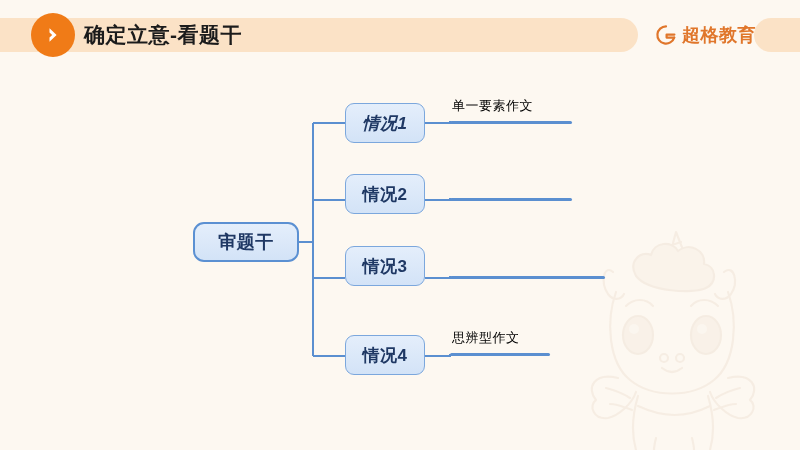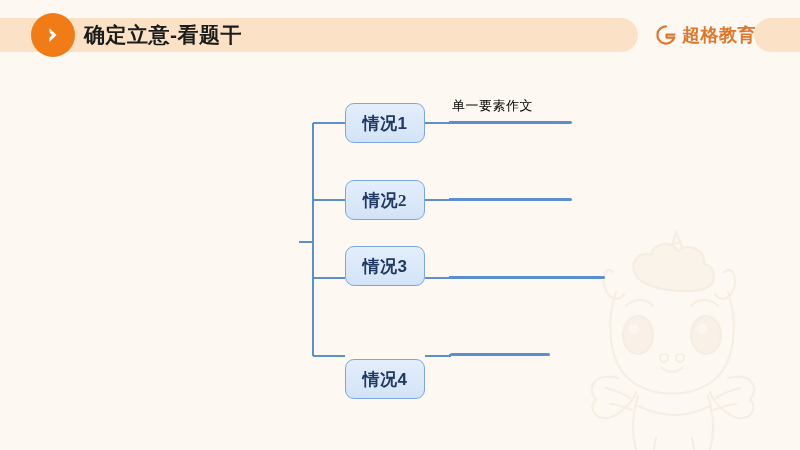--- a/index.html
+++ b/index.html
@@ -139,24 +139,24 @@
     height: 40px;
     border-width: 2px;
     border-color: #5b90d2;
     border-radius: 11px;
     font-size: 18px;
   }
   .node-child {
     width: 80px;
     height: 40px;
   }
-  #node-c1 { left: 345px; top: 33px; }
-  #node-c2 { left: 345px; top: 110px; font-family: Liberation Serif, serif; }
+  #node-c1 { left: 345px; top: 33px; font-style: italic; }
+  #node-c2 { left: 345px; top: 104px; }
   #node-c3 { left: 345px; top: 176px; }
-  #node-c4 { left: 345px; top: 265px; margin-top: 24px; }
+  #node-c4 { left: 345px; top: 265px; }
 
   .leaf {
     position: absolute;
     color: #000000;
     font-size: 13px;
     line-height: 22px;
     white-space: nowrap;
     letter-spacing: 0.5px;
   }
   .leaf-rule {
@@ -259,29 +259,31 @@
         <path d="M313 208 L345 208"></path>
         <path d="M313 286 L345 286"></path>
 
         <path d="M425 53 L450 53 L450 51"></path>
         <path d="M425 130 L450 130 L450 128"></path>
         <path d="M425 208 L450 208 L450 206"></path>
         <path d="M425 286 L450 286 L450 284"></path>
       </g>
     </svg>
 
+    <div class="node" id="node-root">审题干</div>
 
     <div class="node node-child" id="node-c1">情况1</div>
     <div class="node node-child" id="node-c2">情况2</div>
     <div class="node node-child" id="node-c3">情况3</div>
     <div class="node node-child" id="node-c4">情况4</div>
 
     <div class="leaf" id="leaf-t1">单一要素作文</div>
     <div class="leaf-rule" id="rule-1"></div>
 
     <div class="leaf-rule" id="rule-2"></div>
 
     <div class="leaf-rule" id="rule-3"></div>
 
+    <div class="leaf" id="leaf-t4">思辨型作文</div>
     <div class="leaf-rule" id="rule-4"></div>
 
   </div>
 </div>
 
 </body></html>

